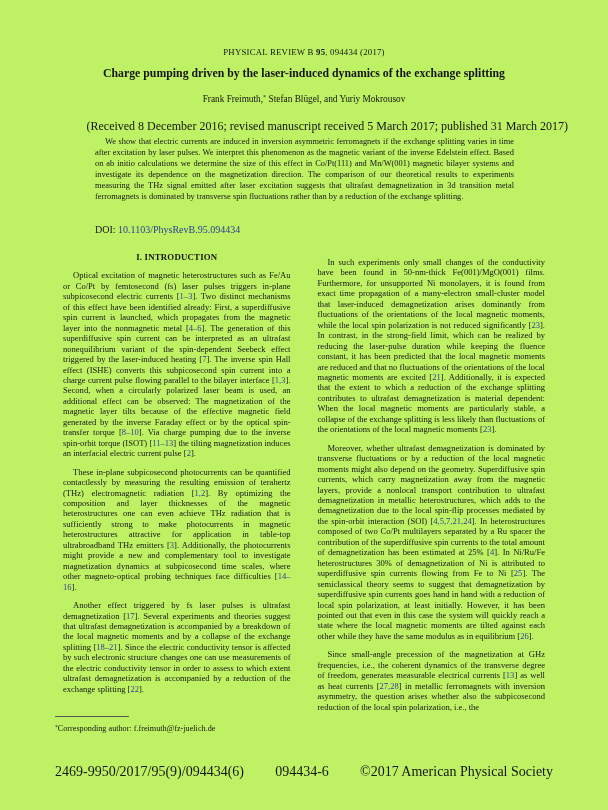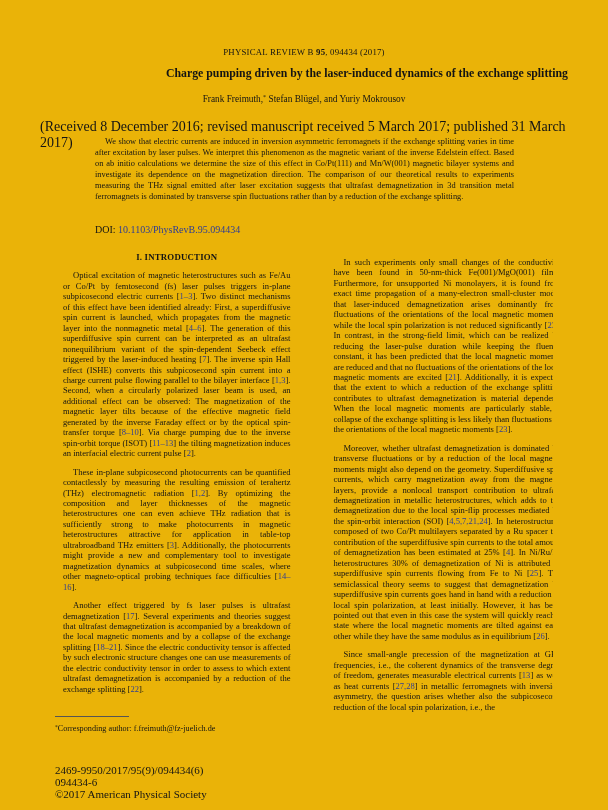--- a/index.html
+++ b/index.html
@@ -1,61 +1,61 @@
 <!DOCTYPE html>
 <html style="--link-blue: #2c3c96; --text: #141414;"><head>
 <meta charset="utf-8">
 <style>
   :root { --link-blue: #2c3c96; --text: #141414; }
   * { box-sizing: border-box; }
   html, body { margin: 0; padding: 0; background: #ffffff; }
   .page {
     position: relative;
     width: 608px; height: 810px;
-    background: #eab308;
+    background: #bef264;
     color: var(--text);
     font-family: "Liberation Serif", "DejaVu Serif", serif;
     overflow: hidden;
   }
   .journal-line {
     position: absolute; top: 47px; left: 0; right: 0;
     text-align: center; font-size: 8.8px; letter-spacing: 0.2px;
   }
   .title {
     position: absolute; top: 66px; left: 40px; right: 40px;
-    margin: 0; text-align: right;
+    margin: 0; text-align: center;
     font-size: 11.8px; font-weight: bold; line-height: 14px;
   }
   .authors {
     position: absolute; top: 94px; left: 40px; right: 40px;
     text-align: center; font-size: 9.3px;
   }
   .affiliation {
     position: absolute; top: 107px; left: 20px; right: 20px;
     text-align: center; font-style: italic; font-size: 8.6px;
   }
   .received {
     position: absolute; top: 119px; left: 40px; right: 40px;
-    text-align: left; font-size: 14px;
+    text-align: right; font-size: 12px;
   }
   .abstract {
     position: absolute; top: 136px; left: 95px; width: 419px;
     font-size: 8.4px; line-height: 11.1px;
     text-align: justify; text-indent: 10px;
   }
   .doi-line {
     position: absolute; top: 224px; left: 95px;
     font-size: 10px;
     text-align: center;
   }
   .doi-link { color: var(--link-blue); text-decoration: none; cursor: pointer; }
   .columns {
     position: absolute; top: 249px; left: 55px;
     width: 498px; height: 512px;
-    display: flex; gap: 27px; overflow: hidden;
+    display: flex; gap: 11px; overflow: hidden;
   }
   .col {
     width: 243.5px; flex: 0 0 243.5px;
     font-size: 8.55px; line-height: 10.45px;
     text-align: justify;
     overflow: hidden;
   }
   .col p { margin: 8px; text-indent: 10px; }
   .section-heading {
     text-align: center; font-weight: bold; font-size: 8.8px;
@@ -69,22 +69,21 @@
     font-size: 8.2px;
   }
   .footnote-rule {
     width: 74px; height: 0;
     border-top: 1px solid #555;
     margin-bottom: 7px;
   }
   .footer {
     position: absolute; top: 764px; left: 55px; right: 55px;
     display: flex; justify-content: space-between;
-    font-size: 11px;
-    flex-direction: column;
+    font-size: 14px;
   }
 </style>
 </head>
 <body>
 
 <div class="page">
 
   <div class="journal-line"><span>PHYSICAL REVIEW B </span><b>95</b><span>, 094434 (2017)</span></div>
 
   <h1 class="title">Charge pumping driven by the laser-induced dynamics of the exchange splitting</h1>

